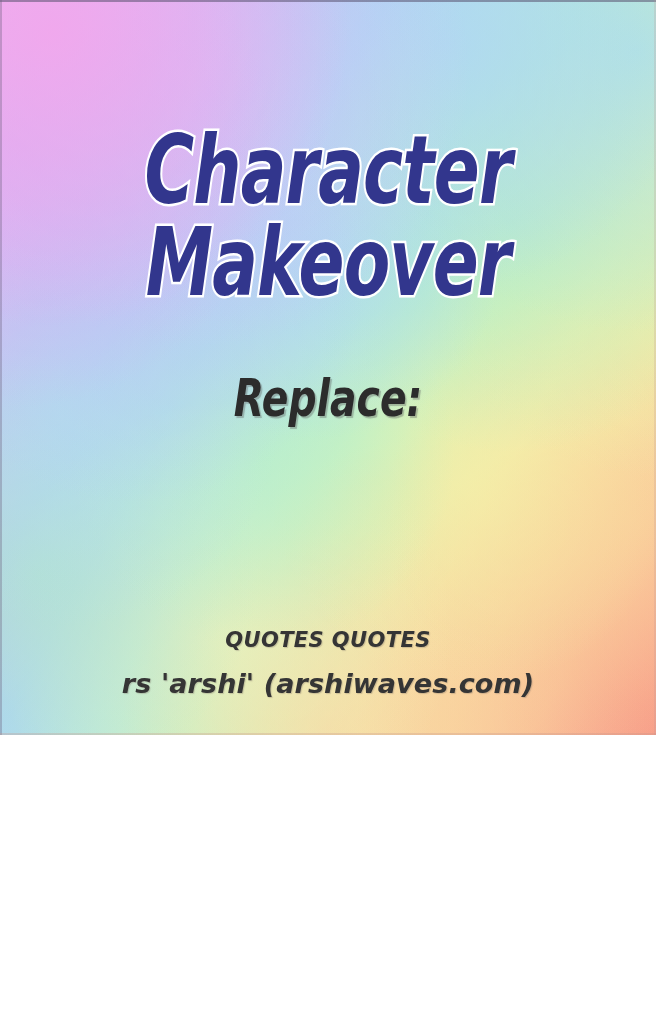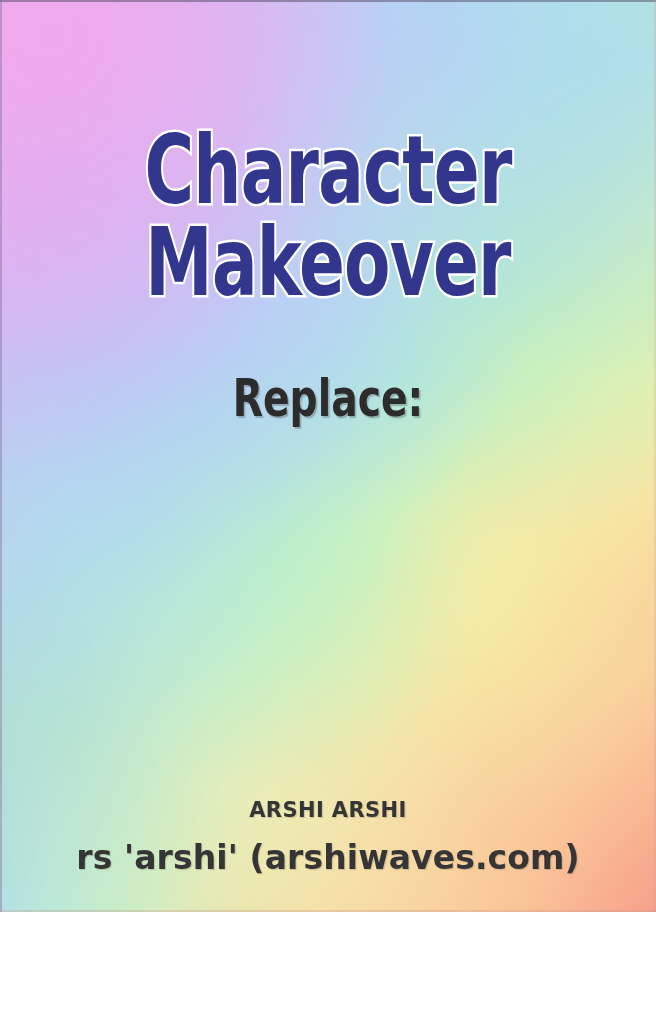--- a/index.html
+++ b/index.html
@@ -12,39 +12,40 @@
     width: 656px;
     height: 1024px;
     overflow: hidden;
     font-family: "DejaVu Sans", sans-serif;
   }
 
   
   .poster {
     position: relative;
     width: 656px;
-    height: 912px;
+    height: 735px;
     overflow: hidden;
     box-sizing: border-box;
     
     background:
       linear-gradient(118deg,
         #f3b6ef 0%,
         #e2b8f3 9%,
         #c9bdf4 19%,
         #b9c9f4 28%,
         #aed6f2 37%,
         #b4e6e2 46%,
         #baf0cd 55%,
         #d4f3b8 64%,
         #eff4ae 72%,
         #f8eaa8 80%,
         #fbd9a4 88%,
         #f9b79c 95%,
         #f7a392 100%);
+    font-style: italic;
   }
 
   
   .cloud-layer {
     position: absolute;
     inset: 0;
     pointer-events: none;
     background:
       radial-gradient(circle at 8% 4%, rgba(243,166,236,0.85) 0%, rgba(243,166,236,0) 32%),
       radial-gradient(circle at 2% 20%, rgba(214,176,243,0.75) 0%, rgba(214,176,243,0) 30%),
@@ -178,21 +179,21 @@
     font-weight: bold;
     font-size: 21px;
     letter-spacing: 0.4px;
     line-height: 1.25;
     margin-bottom: 14px;
     text-shadow: 1px 1px 1px rgba(120,110,100,0.32);
   }
   .footer-site {
     display: block;
     font-weight: bold;
-    font-size: 33px;
+    font-size: 27px;
     letter-spacing: 0.1px;
     line-height: 1.25;
     text-shadow: 1px 1px 1px rgba(120,110,100,0.32);
   }
 </style>
 </head>
 <body>
 
 <div class="poster">
 
@@ -206,18 +207,18 @@
 
     <h1 class="headline">
       <span class="headline-line">Character</span>
       <span class="headline-line">Makeover</span>
     </h1>
 
     <div class="replace">Replace:</div>
 
 
     <div class="footer">
-      <span class="footer-brand">ARSHI ARSHI</span>
+      <span class="footer-brand">QUOTES QUOTES</span>
       <span class="footer-site">rs 'arshi' (arshiwaves.com)</span>
     </div>
 
   </div>
 </div>
 
 </body></html>

